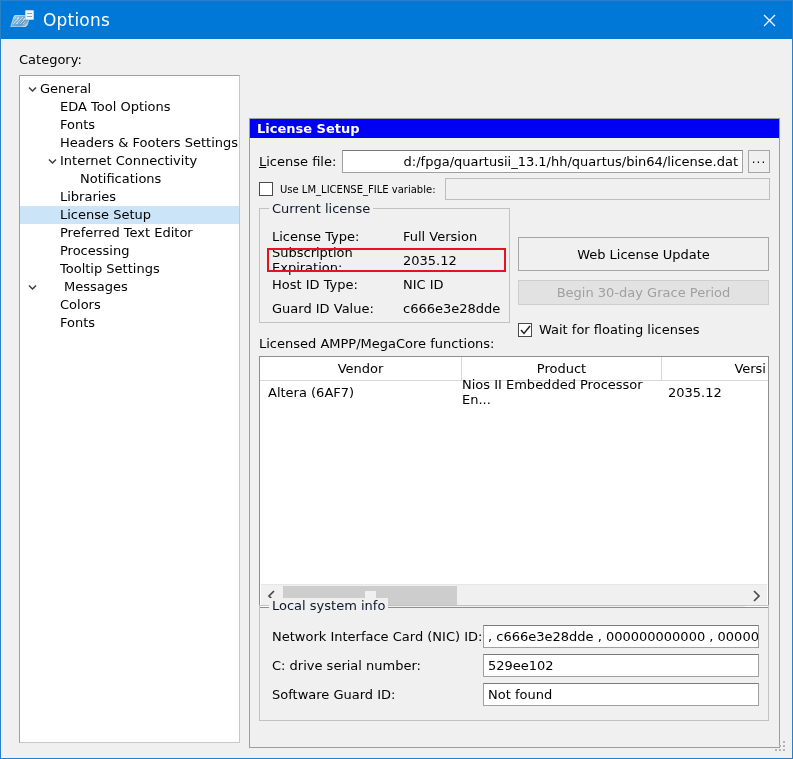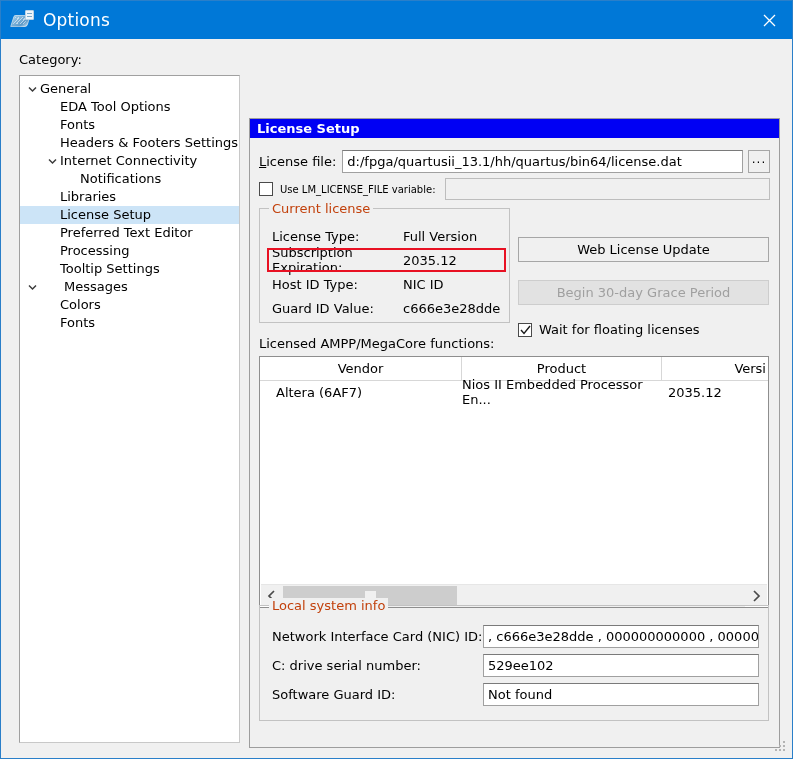--- a/index.html
+++ b/index.html
@@ -145,20 +145,21 @@
     background: #fff;
     border: 1px solid #a0a0a0;
     border-top-color:#7a7a7a;
     font-size: 13px;
     line-height: 21px;
     padding: 0 4px;
     margin-left: 6px;
     color: #000;
     white-space: nowrap;
     overflow: hidden;
+    text-align: right;
   }
   #browse-button {
     width: 22px; height: 23px;
     margin-left: 5px;
     background: #f0f0f0;
     border: 1px solid #a6a6a6;
     display:flex; align-items:center; justify-content:center;
     font-size: 12px;
     letter-spacing:1px;
     line-height: 8px;
@@ -194,21 +195,21 @@
     left: 9px; top: 70px;
     width: 251px; height: 115px;
     border: 1px solid #c2c2c2;
   }
   .group-legend {
     position: absolute;
     top: -8px; left: 9px;
     background: #f0f0f0;
     padding: 0 3px;
     font-size: 13px;
-    color: #c2410c;
+    color: #0f172a;
   }
   .cl-row {
     position: absolute;
     left: 12px; right: 6px;
     height: 20px;
     display: flex;
     align-items: center;
     font-size: 13px;
   }
   .cl-key { width: 131px; }
@@ -226,21 +227,21 @@
   .btn {
     background: #f0f0f0;
     border: 1px solid #a6a6a6;
     font-size: 13px;
     color: #000;
     display: flex; align-items: center; justify-content: center;
     cursor: default;
   }
   #web-license-update {
     position: absolute; left: 268px; top: 99px;
-    width: 251px; height: 25px;
+    width: 251px; height: 34px;
   }
   #grace-period {
     position: absolute; left: 268px; top: 142px;
     width: 251px; height: 25px;
     background: #e2e2e2;
     border: 1px solid #cdcdcd;
     color: #a0a0a0;
   }
   #wait-floating-row {
     position: absolute; left: 268px; top: 184px;
@@ -279,21 +280,21 @@
   .col-vendor { width: 202px; }
   .col-product { width: 200px; }
   .col-version { width: 106px; }
   #table-row1 {
     display: flex;
     height: 22px;
     font-size: 13px;
     align-items: center;
   }
   #table-row1 .td { height:100%; display:flex; align-items:center; }
-  #table-row1 .td.vendor { width: 202px; padding-left: 16px; }
+  #table-row1 .td.vendor { width: 202px; padding-left: 8px; }
   #table-row1 .td.product { width: 200px; justify-content: flex-end; }
   #table-row1 .td.version { width: 106px; padding-left: 6px; }
 
   #hscroll {
     position: absolute;
     left: 1px; right: 1px; bottom: 1px;
     height: 22px;
     background: #f0f0f0;
     display: flex;
     align-items: center;

